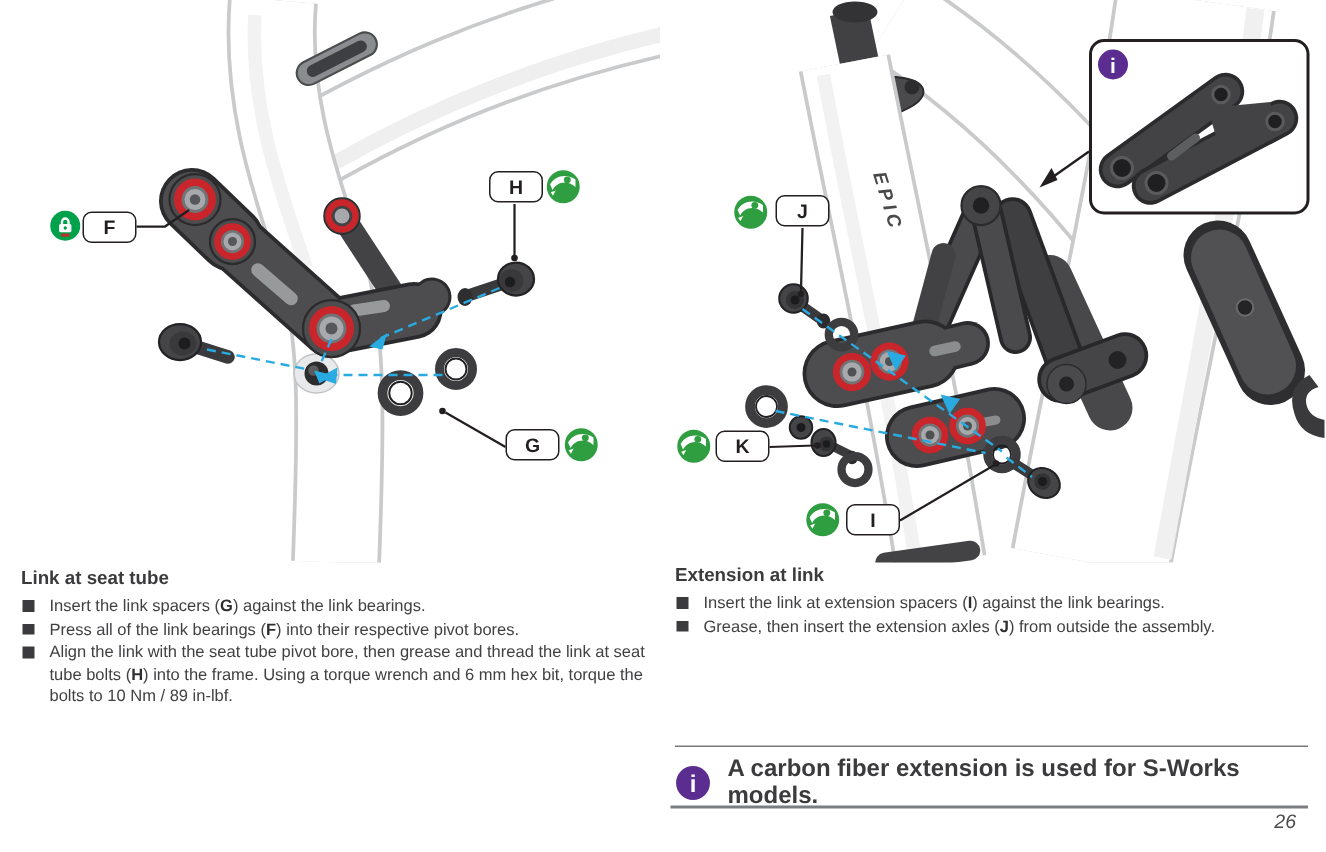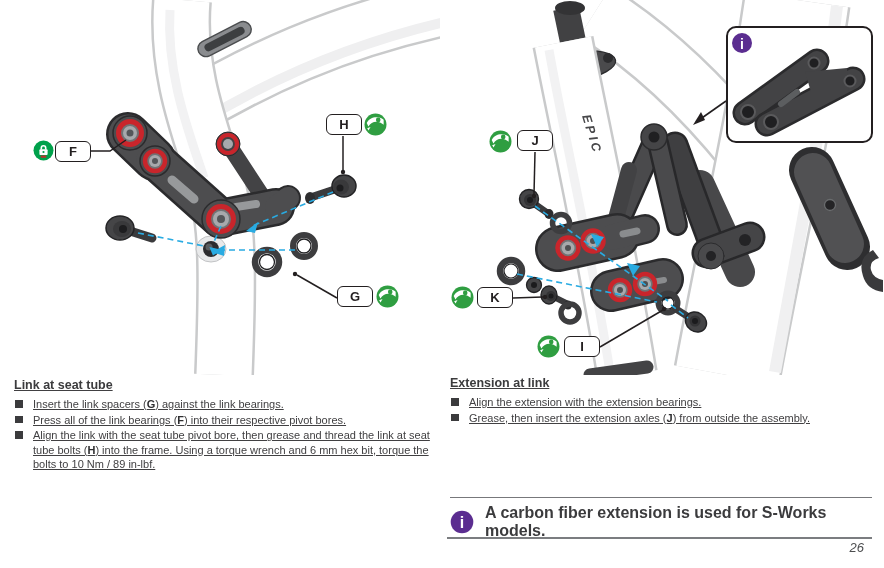--- a/index.html
+++ b/index.html
@@ -5,21 +5,21 @@
   html,body{margin:0;padding:0;background:#fff;}
   #page{position:relative;width:884px;height:568px;background:#ffffff;overflow:hidden;
         font-family:"Liberation Sans",sans-serif;color:#414042;}
   .abs{position:absolute;}
   
   .callout{position:absolute;width:36px;height:21px;background:#fff;border:1.7px solid #231f20;
            border-radius:6px;display:flex;align-items:center;justify-content:center;
            font-weight:bold;font-size:13px;color:#231f20;box-sizing:border-box;}
   .icon{position:absolute;}
   
-  .col{position:absolute;width:424px;text-decoration:underline;}
+  .col{position:absolute;width:424px;}
   .col h3{margin:0 0 5px 0;font-size:12.5px;font-weight:bold;color:#3b3b3d;}
   .col ul{list-style:none;margin:0;padding:0;}
   .col li{position:relative;padding-left:19px;font-size:11px;line-height:14.6px;color:#414042;margin:0 0 1px 0;}
   .col li::before{content:"";position:absolute;left:1px;top:3.2px;width:7.5px;height:7.5px;background:#3b3b3d;}
   .col li b{color:#2e2e30;}
   
   #note-row{position:absolute;left:450px;top:497px;width:422px;border-top:1.6px solid #77787b;
             padding-top:6px;display:flex;align-items:center;gap:11px;}
   #note-row .note-text{font-size:16px;font-weight:bold;color:#3b3b3d;}
   #bottom-rule{position:absolute;left:447px;top:537px;width:425px;height:2px;background:#7b7d80;}
@@ -368,21 +368,21 @@
     <ul>
       <li class="rich">Insert the link spacers (<b>G</b>) against the link bearings.</li>
       <li class="rich">Press all of the link bearings (<b>F</b>) into their respective pivot bores.</li>
       <li class="rich">Align the link with the seat tube pivot bore, then grease and thread the link at seat tube bolts (<b>H</b>) into the frame. Using a torque wrench and 6 mm hex bit, torque the bolts to 10 Nm / 89 in-lbf.</li>
     </ul>
   </div>
 
   <div class="col" style="left:450px;top:376px">
     <h3>Extension at link</h3>
     <ul>
-      <li class="rich">Align the extension with the extension bearings.</li>
+      <li class="rich">Insert the link at extension spacers (<b>I</b>) against the link bearings.</li>
       <li class="rich">Grease, then insert the extension axles (<b>J</b>) from outside the assembly.</li>
     </ul>
   </div>
 
   <div id="note-row">
     <span style="flex:0 0 auto;display:flex;">
       <svg width="24" height="24" viewBox="0 0 24 24">
         <circle cx="12" cy="12" r="11.3" fill="#5b2d90"></circle>
         <text x="12" y="18" text-anchor="middle" font-size="16" font-weight="bold" fill="#ffffff" font-family="'DejaVu Serif',serif">i</text>
       </svg>

